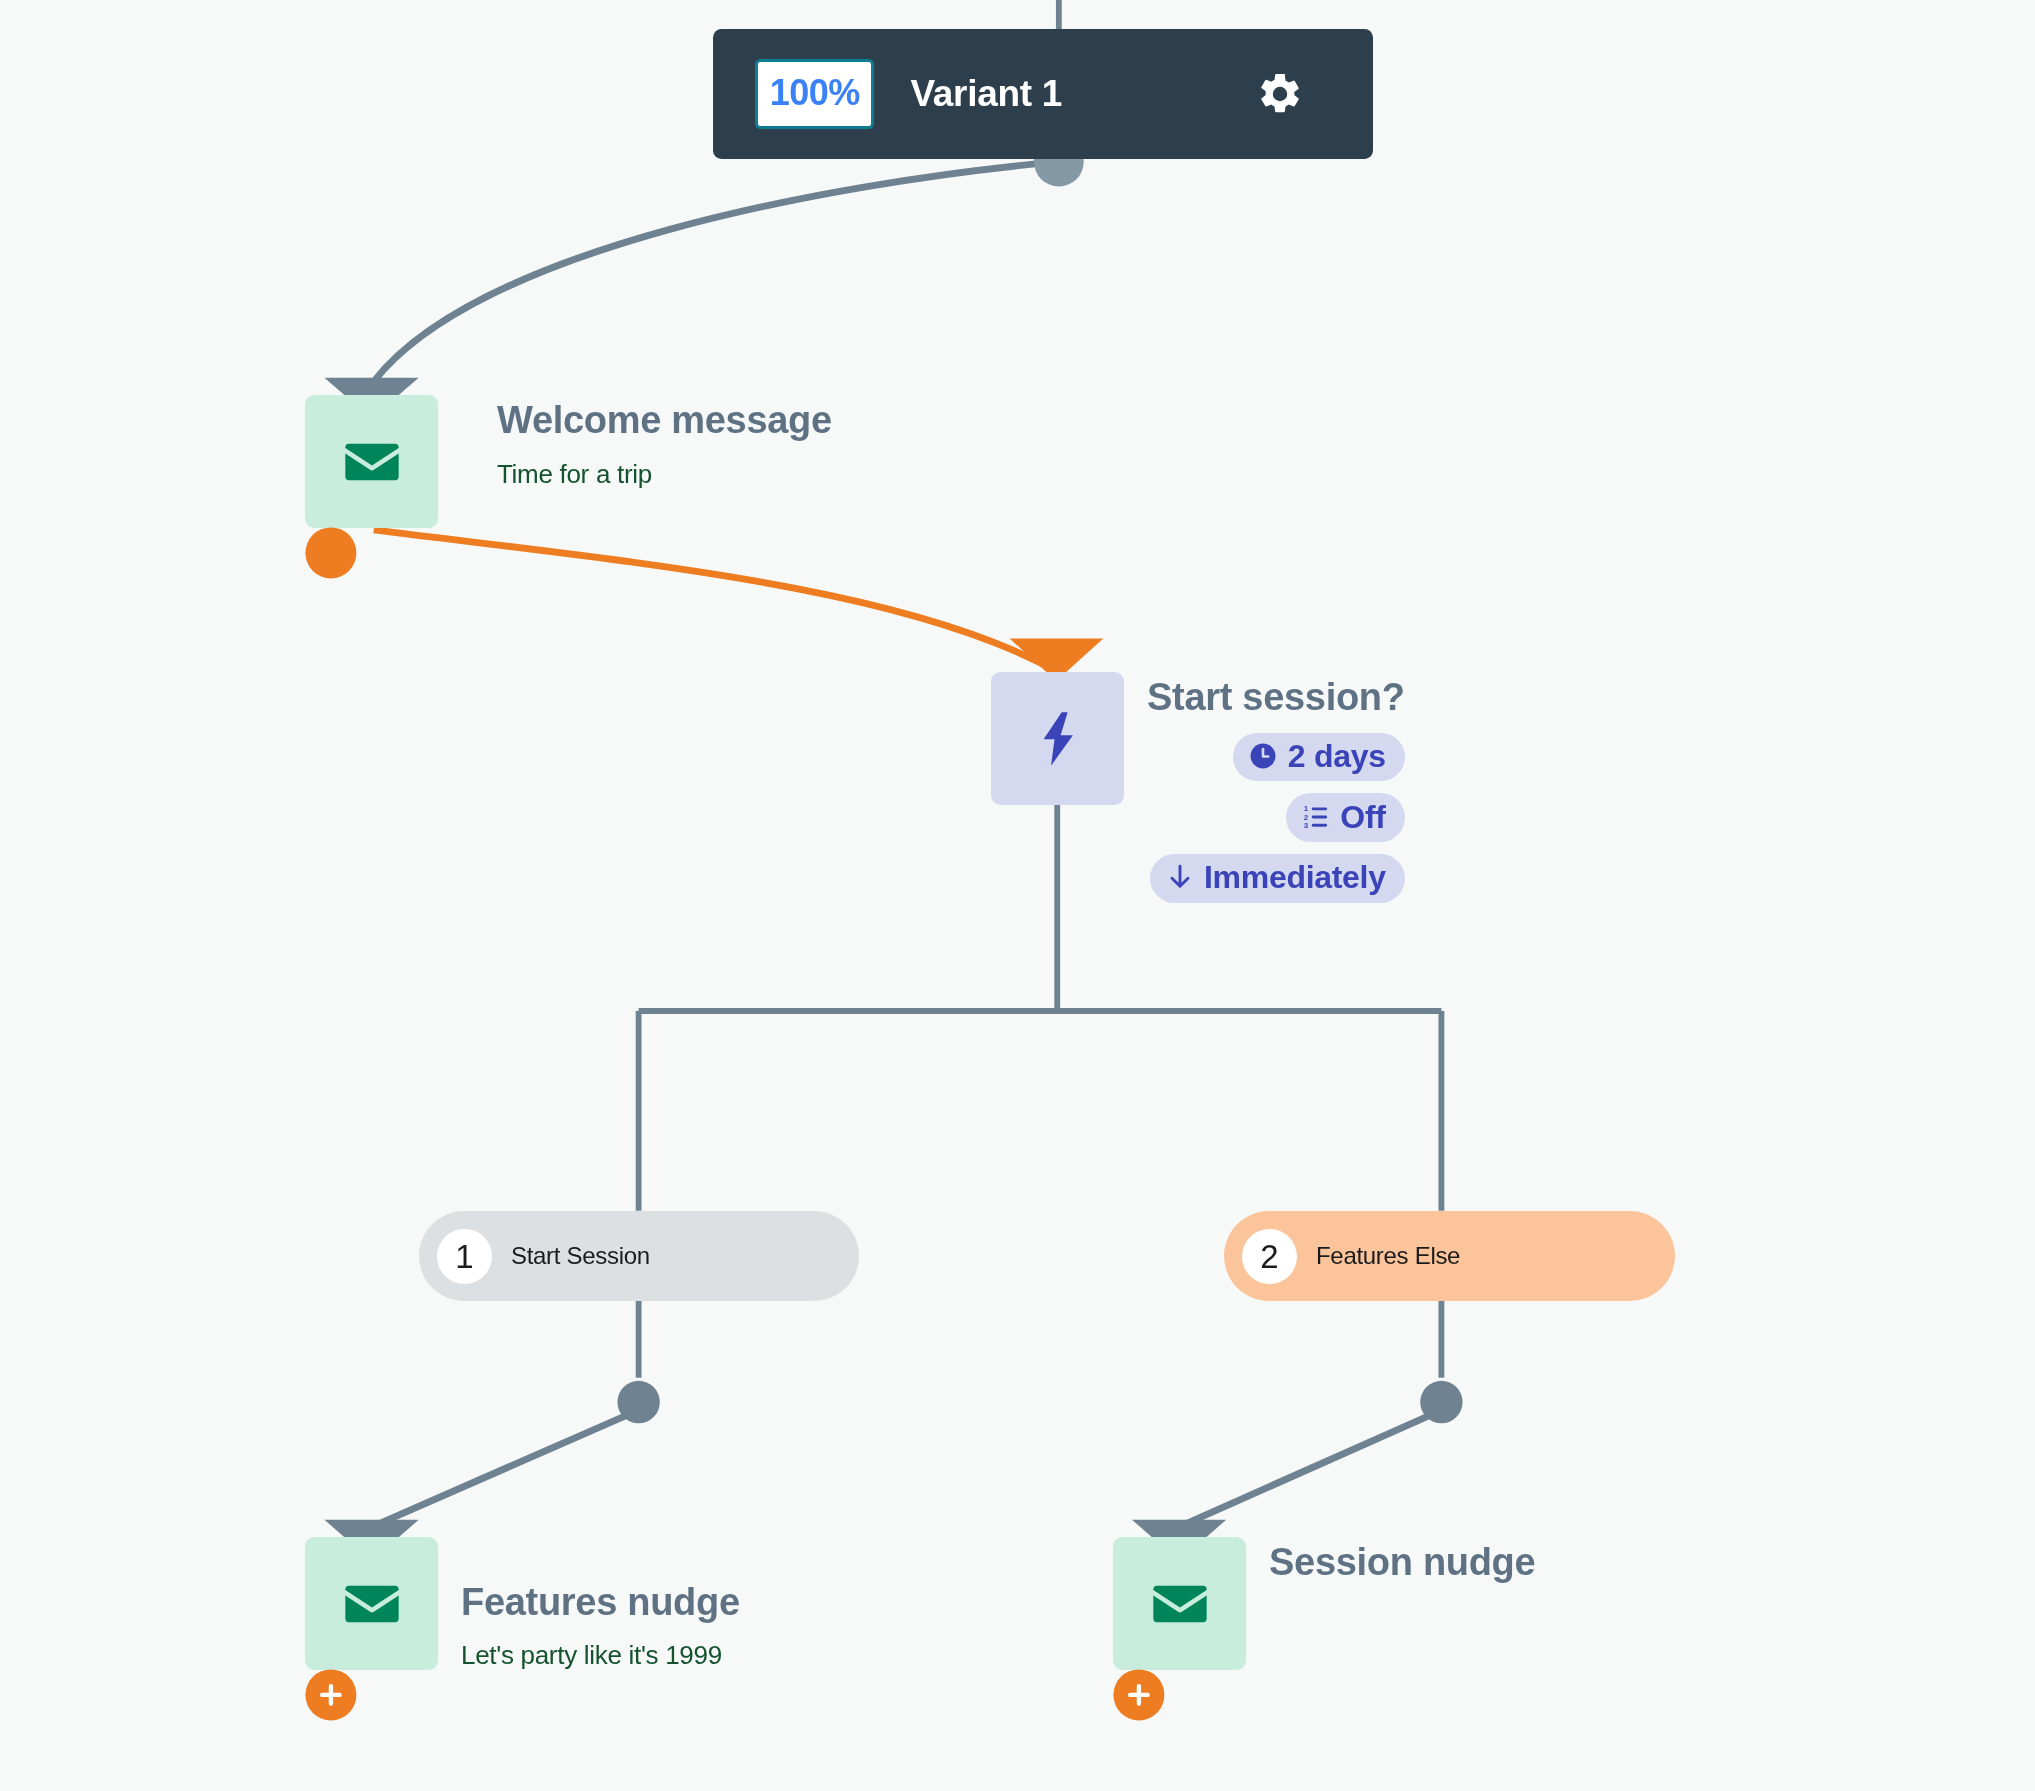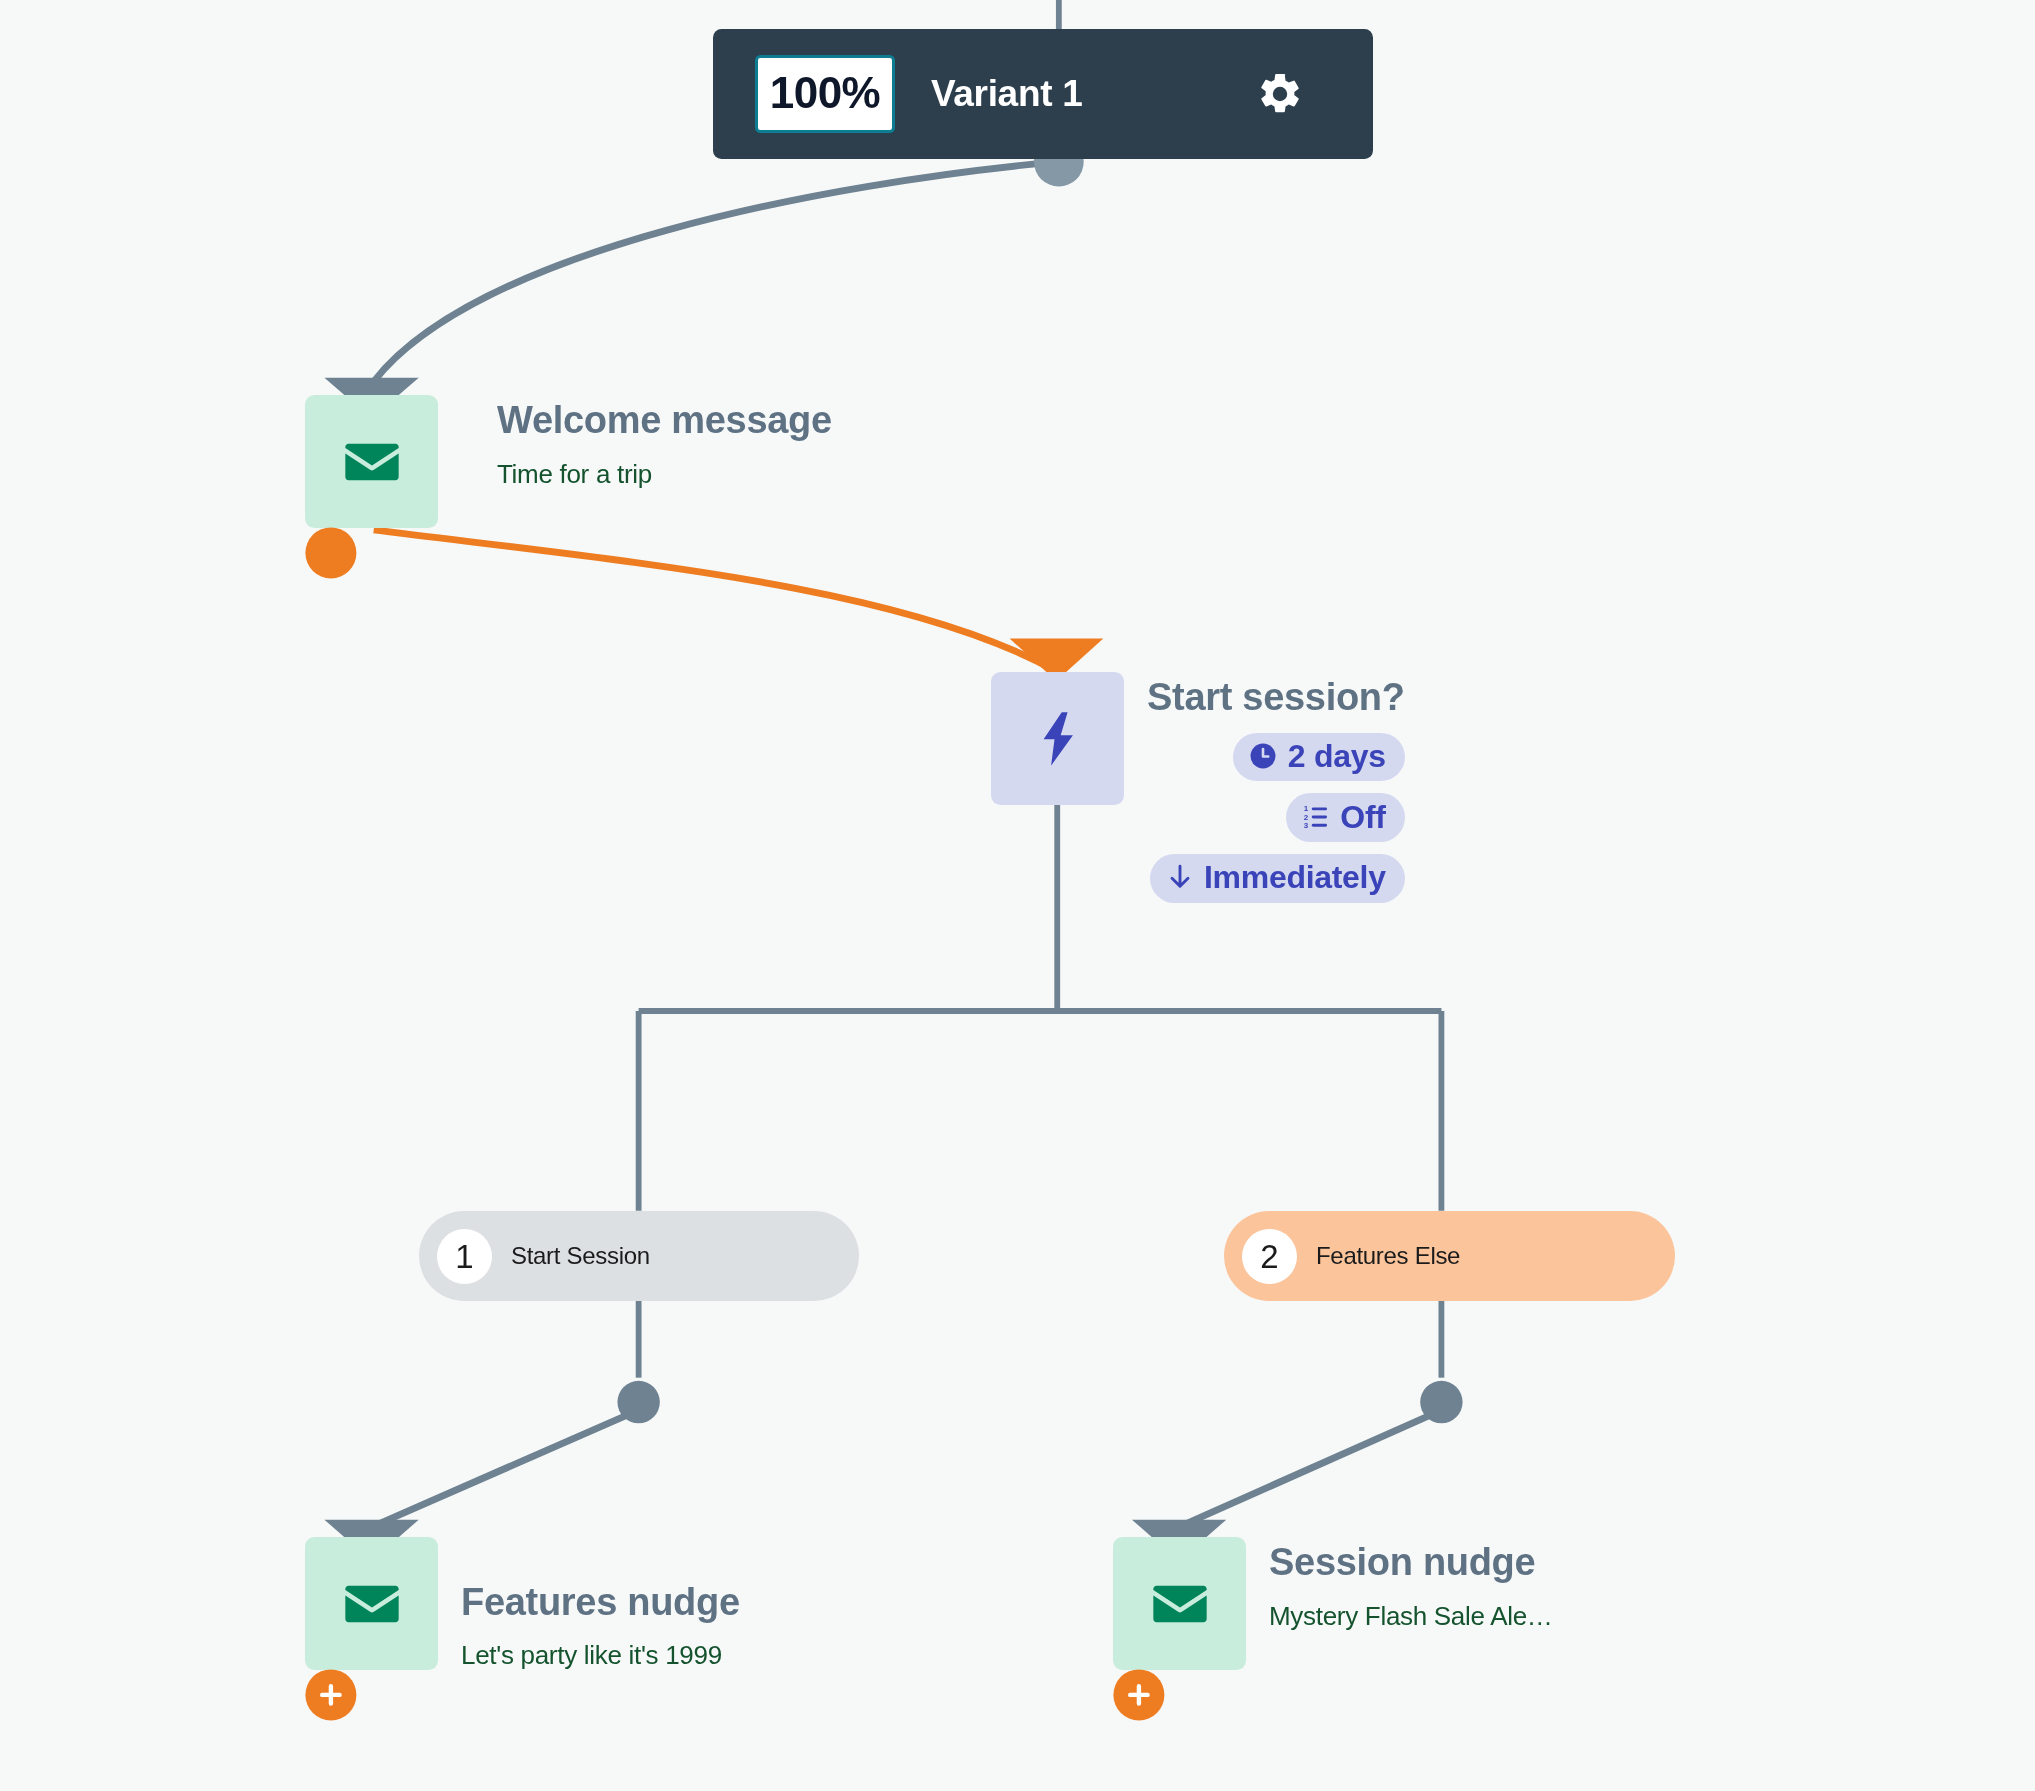--- a/index.html
+++ b/index.html
@@ -36,22 +36,22 @@
     display: flex;
     align-items: center;
     box-sizing: border-box;
     padding: 0 21px 0 42px;
     z-index: 5;
   }
   .variant-pct {
     background: #FFFFFF;
     border: 3.7px solid #0E7C91;
     border-radius: 5.3px;
-    color: #0f172a;
-    font-size: 44px;
+    color: #3b82f6;
+    font-size: 36px;
     font-weight: bold;
     line-height: 1;
     padding: 13.8px 11.7px 15px 11.7px;
     letter-spacing: -0.5px;
   }
   .variant-name {
     color: #FFFFFF;
     font-size: 37px;
     font-weight: bold;
     margin-left: 36px;
@@ -319,18 +319,17 @@
         <path fill="#00845A" d="M3.2 5.2h17.6c.66 0 1.2.54 1.2 1.2v.35l-10 6.6-10-6.6V6.4c0-.66.54-1.2 1.2-1.2Zm-1.2 3.6 9.45 6.24c.34.22.76.22 1.1 0L22 8.8v8.8c0 .66-.54 1.2-1.2 1.2H3.2c-.66 0-1.2-.54-1.2-1.2V8.8Z"></path>
       </svg>
       <span class="corner-dot">
         <svg viewBox="0 0 24 24" xmlns="http://www.w3.org/2000/svg">
           <path d="M12 4.8v14.4M4.8 12h14.4" stroke="#FFFFFF" stroke-width="3.6" stroke-linecap="round" fill="none"></path>
         </svg>
       </span>
     </div>
     <div class="node-text">
       <div class="node-title">Session nudge</div>
-      <div class="node-subtitle">Mystery Flash Sale Ale…</div>
     </div>
   </div>
 
 </div>
 
 
 </body></html>

